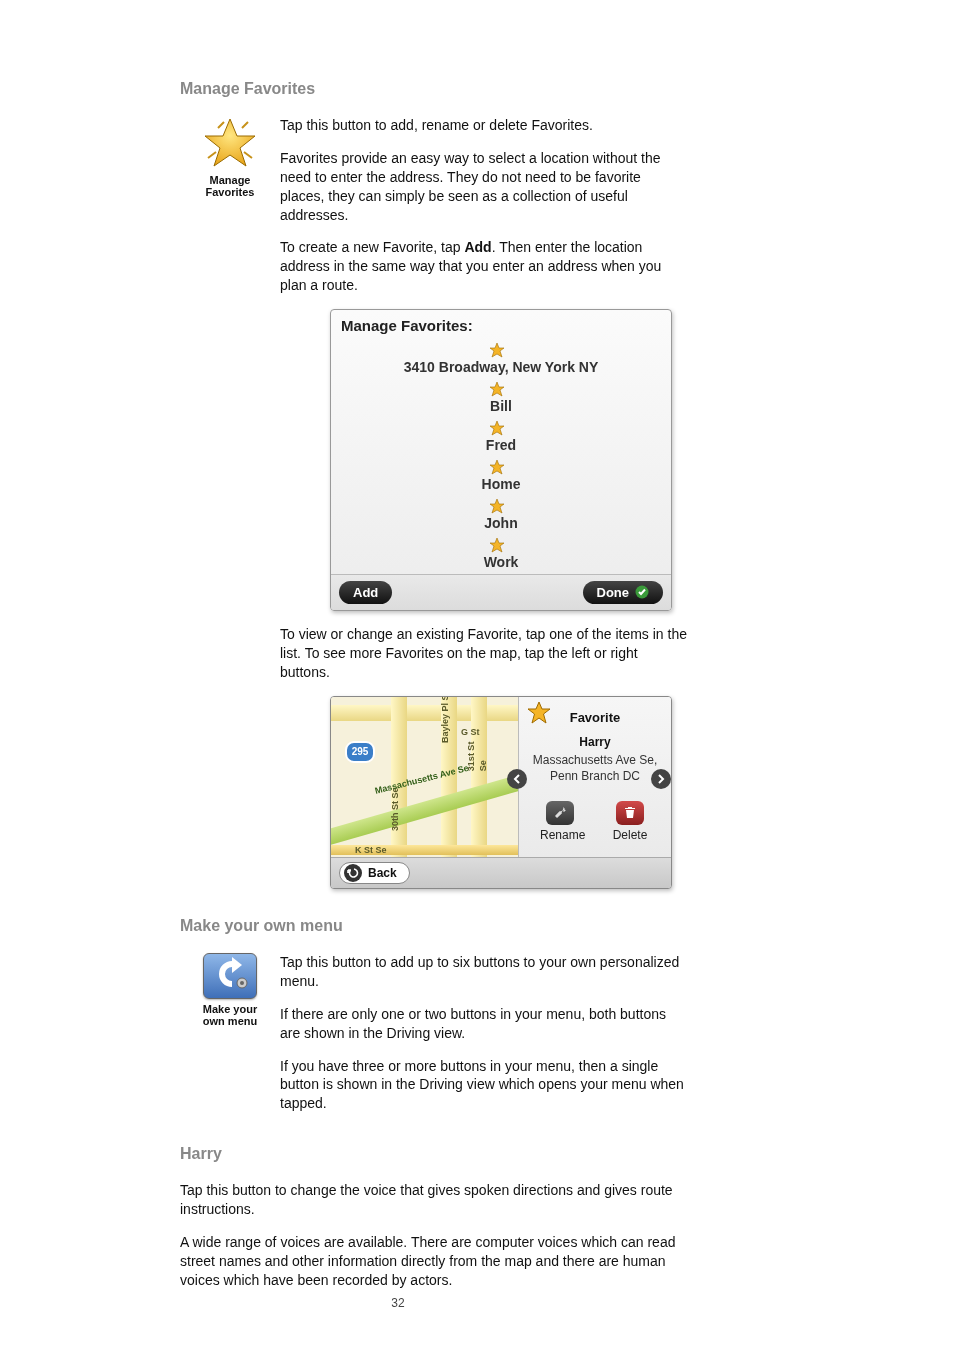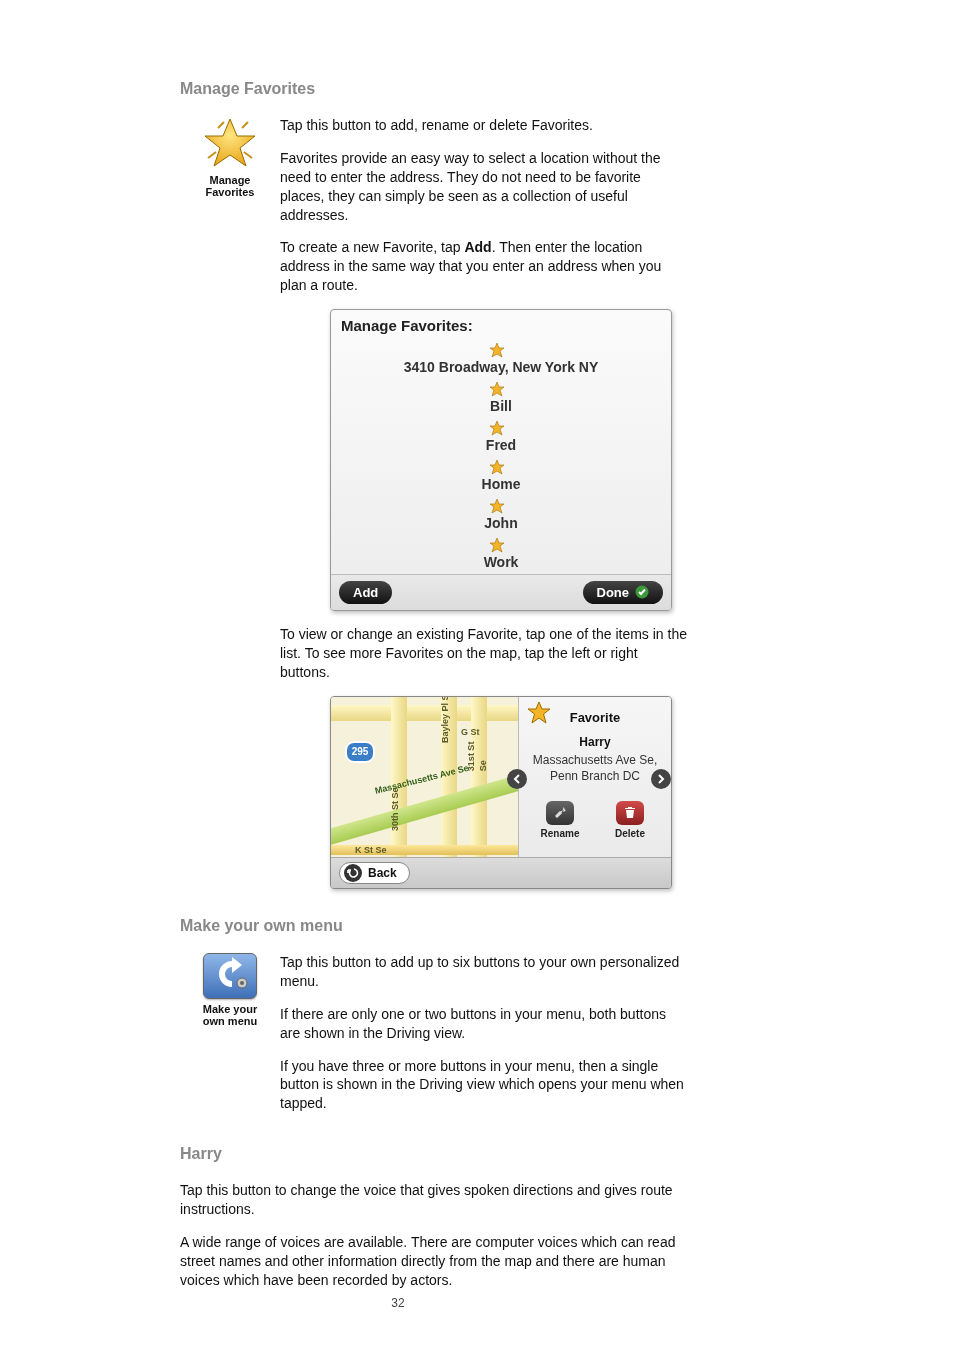--- a/index.html
+++ b/index.html
@@ -128,21 +128,21 @@
   .side-title { font-size:13px; font-weight:bold; margin-top:8px; }
   .side-name { font-size:12px; font-weight:bold; margin-top:8px; }
   .side-addr { font-size:12px; color:#333; margin-top:2px; line-height:1.2; }
   .arrow-btn {
     position:absolute; top:72px; width:20px; height:20px; border-radius:50%;
     background:#444; color:#fff; display:flex; align-items:center; justify-content:center;
   }
   .arrow-left { left:-12px; }
   .arrow-right { right:-0px; }
   .side-tools { display:flex; justify-content:space-around; margin-top:18px; }
-  .tool { width:40px; font-size:10px; font-weight:bold; color:#222; }
+  .tool { width:40px; font-size:12px; font-weight:normal; color:#222; }
   .tool .tb {
     width:28px; height:24px; margin:0 auto 2px auto; border-radius:6px;
     background:linear-gradient(#666,#333); display:flex; align-items:center; justify-content:center;
   }
   .map-footer {
     background: linear-gradient(#dcdcdc,#c8c8c8);
     border-top:1px solid #aaa;
     padding:4px 8px;
   }
   .back-pill {

